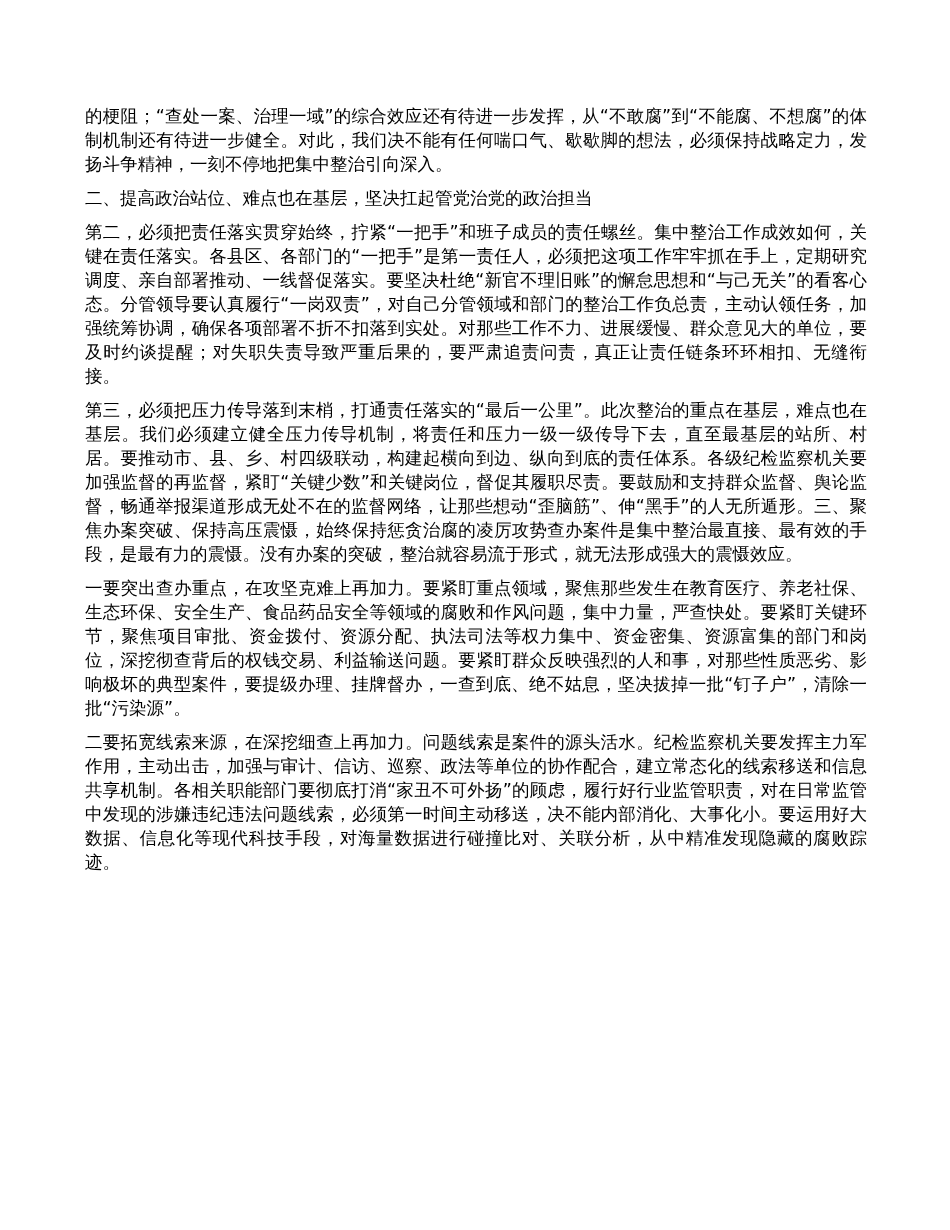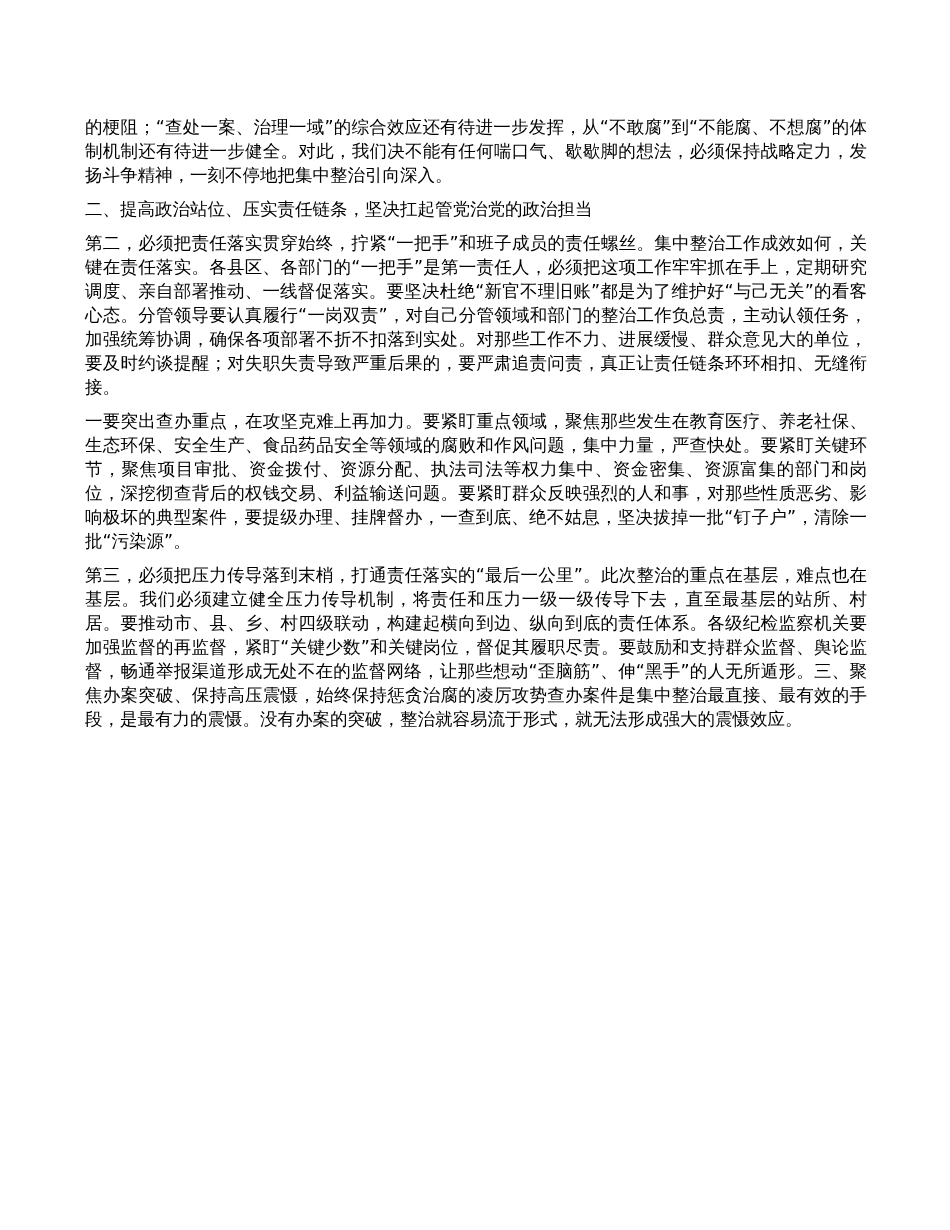--- a/index.html
+++ b/index.html
@@ -11,21 +11,21 @@
   }
   .page {
     position: relative;
     width: 950px;
     height: 1230px;
     background: #ffffff;
   }
   .content {
     position: absolute;
     left: 85px;
-    top: 115px;
+    top: 104px;
     width: 782px;
     font-family: "DejaVu Sans", "Liberation Sans", sans-serif;
     font-size: 17.5px;
     line-height: 24px;
     color: #000000;
     text-align: justify;
   }
   .para {
     margin: 0 0 10px 0;
     font-weight: normal;
@@ -34,18 +34,19 @@
     margin: 0 0 10px 0;
     font-weight: normal; 
   }
 </style>
 </head>
 <body>
 
 <div class="page">
   <div class="content">
     <p class="para">的梗阻；“查处一案、治理一域”的综合效应还有待进一步发挥，从“不敢腐”到“不能腐、不想腐”的体制机制还有待进一步健全。对此，我们决不能有任何喘口气、歇歇脚的想法，必须保持战略定力，发扬斗争精神，一刻不停地把集中整治引向深入。</p>
-    <p class="heading">二、提高政治站位、压实责任链条，坚决扛起管党治党的政治担当</p>
-    <p class="para">第二，必须把责任落实贯穿始终，拧紧“一把手”和班子成员的责任螺丝。集中整治工作成效如何，关键在责任落实。各县区、各部门的“一把手”是第一责任人，必须把这项工作牢牢抓在手上，定期研究调度、亲自部署推动、一线督促落实。要坚决杜绝“新官不理旧账”都是为了维护好“与己无关”的看客心态。分管领导要认真履行“一岗双责”，对自己分管领域和部门的整治工作负总责，主动认领任务，加强统筹协调，确保各项部署不折不扣落到实处。对那些工作不力、进展缓慢、群众意见大的单位，要及时约谈提醒；对失职失责导致严重后果的，要严肃追责问责，真正让责任链条环环相扣、无缝衔接。</p>
+    <p class="heading">二、提高政治站位、难点也在基层，坚决扛起管党治党的政治担当</p>
+    <p class="para">第二，必须把责任落实贯穿始终，拧紧“一把手”和班子成员的责任螺丝。集中整治工作成效如何，关键在责任落实。各县区、各部门的“一把手”是第一责任人，必须把这项工作牢牢抓在手上，定期研究调度、亲自部署推动、一线督促落实。要坚决杜绝“新官不理旧账”的懈怠思想和“与己无关”的看客心态。分管领导要认真履行“一岗双责”，对自己分管领域和部门的整治工作负总责，主动认领任务，加强统筹协调，确保各项部署不折不扣落到实处。对那些工作不力、进展缓慢、群众意见大的单位，要及时约谈提醒；对失职失责导致严重后果的，要严肃追责问责，真正让责任链条环环相扣、无缝衔接。</p>
+    <p class="para">第三，必须把压力传导落到末梢，打通责任落实的“最后一公里”。此次整治的重点在基层，难点也在基层。我们必须建立健全压力传导机制，将责任和压力一级一级传导下去，直至最基层的站所、村居。要推动市、县、乡、村四级联动，构建起横向到边、纵向到底的责任体系。各级纪检监察机关要加强监督的再监督，紧盯“关键少数”和关键岗位，督促其履职尽责。要鼓励和支持群众监督、舆论监督，畅通举报渠道形成无处不在的监督网络，让那些想动“歪脑筋”、伸“黑手”的人无所遁形。三、聚焦办案突破、保持高压震慑，始终保持惩贪治腐的凌厉攻势查办案件是集中整治最直接、最有效的手段，是最有力的震慑。没有办案的突破，整治就容易流于形式，就无法形成强大的震慑效应。</p>
     <p class="para">一要突出查办重点，在攻坚克难上再加力。要紧盯重点领域，聚焦那些发生在教育医疗、养老社保、生态环保、安全生产、食品药品安全等领域的腐败和作风问题，集中力量，严查快处。要紧盯关键环节，聚焦项目审批、资金拨付、资源分配、执法司法等权力集中、资金密集、资源富集的部门和岗位，深挖彻查背后的权钱交易、利益输送问题。要紧盯群众反映强烈的人和事，对那些性质恶劣、影响极坏的典型案件，要提级办理、挂牌督办，一查到底、绝不姑息，坚决拔掉一批“钉子户”，清除一批“污染源”。</p>
-    <p class="para">第三，必须把压力传导落到末梢，打通责任落实的“最后一公里”。此次整治的重点在基层，难点也在基层。我们必须建立健全压力传导机制，将责任和压力一级一级传导下去，直至最基层的站所、村居。要推动市、县、乡、村四级联动，构建起横向到边、纵向到底的责任体系。各级纪检监察机关要加强监督的再监督，紧盯“关键少数”和关键岗位，督促其履职尽责。要鼓励和支持群众监督、舆论监督，畅通举报渠道形成无处不在的监督网络，让那些想动“歪脑筋”、伸“黑手”的人无所遁形。三、聚焦办案突破、保持高压震慑，始终保持惩贪治腐的凌厉攻势查办案件是集中整治最直接、最有效的手段，是最有力的震慑。没有办案的突破，整治就容易流于形式，就无法形成强大的震慑效应。</p>
+    <p class="para">二要拓宽线索来源，在深挖细查上再加力。问题线索是案件的源头活水。纪检监察机关要发挥主力军作用，主动出击，加强与审计、信访、巡察、政法等单位的协作配合，建立常态化的线索移送和信息共享机制。各相关职能部门要彻底打消“家丑不可外扬”的顾虑，履行好行业监管职责，对在日常监管中发现的涉嫌违纪违法问题线索，必须第一时间主动移送，决不能内部消化、大事化小。要运用好大数据、信息化等现代科技手段，对海量数据进行碰撞比对、关联分析，从中精准发现隐藏的腐败踪迹。</p>
   </div>
 </div>
 
 </body></html>

